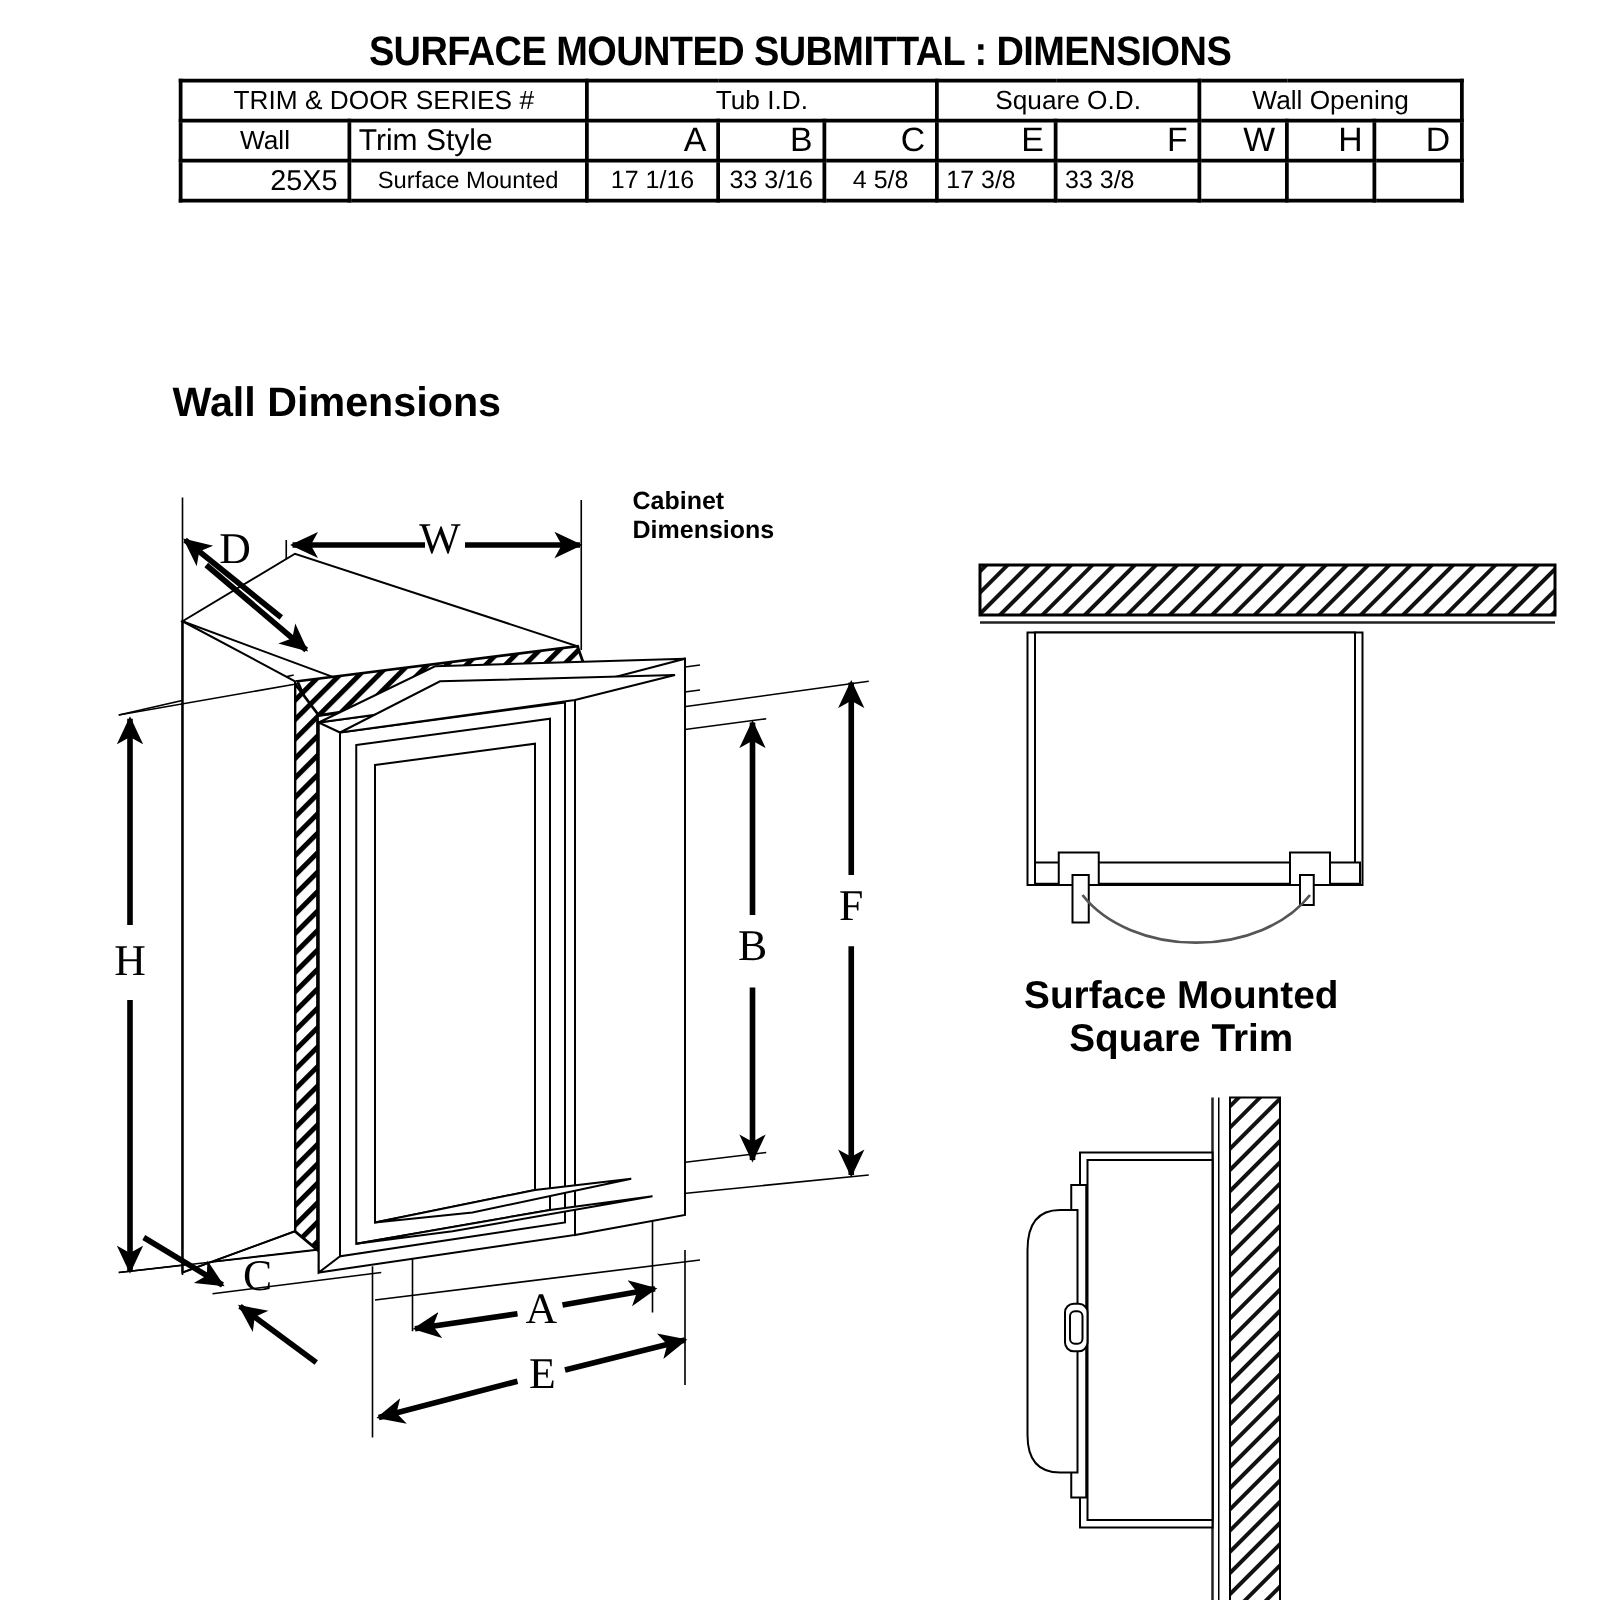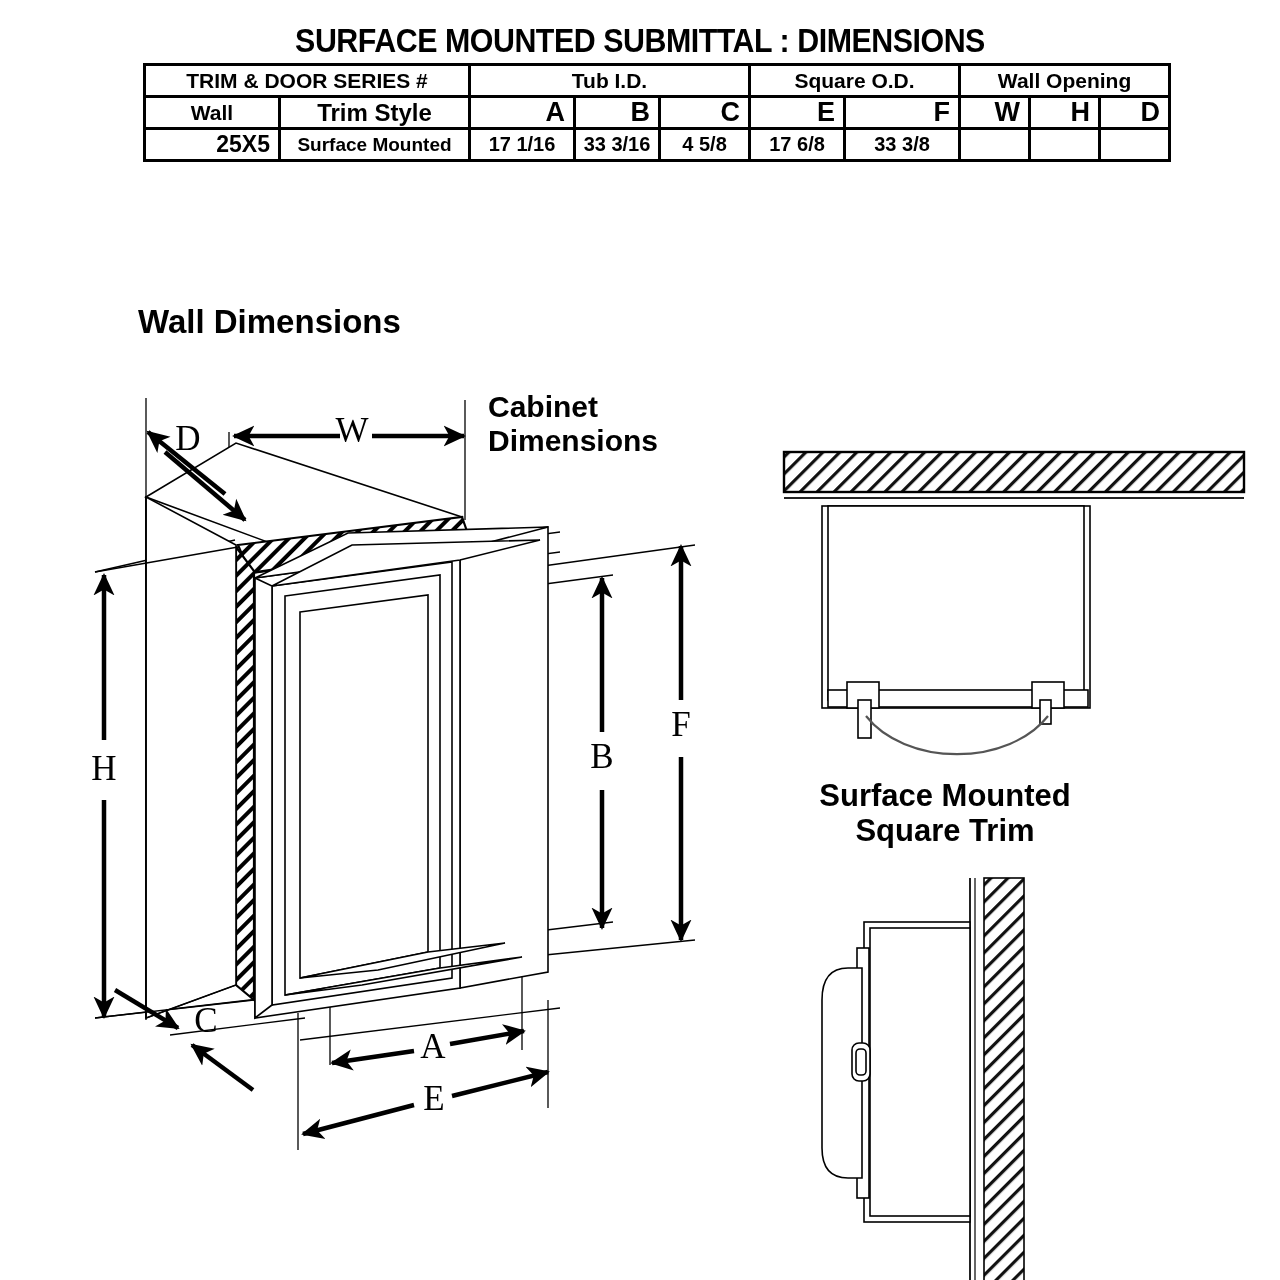--- a/index.html
+++ b/index.html
@@ -32,45 +32,45 @@
   #dim-table {
     position: absolute;
     left: 143px; top: 63px;
     width: 1025px;
     border-collapse: collapse;
     table-layout: fixed;
   }
   #dim-table td, #dim-table th {
     border: 3px solid #000;
     padding: 0 6px;
-    font-weight: bold;
+    font-weight: normal;
     height: 29px;
     line-height: 27px;
     font-size: 21px;
     text-align: center;
     white-space: nowrap;
     overflow: hidden;
   }
   #dim-table .grp { font-size: 21px; }
   #dim-table .sub-letter { font-size: 27px; text-align: right; padding-right: 8px; }
-  #dim-table .right { text-align: center; padding-right: 6px; }
+  #dim-table .right { text-align: left; padding-right: 6px; }
   #dim-table .model-cell { text-align: right; padding-right: 8px; font-size: 23px; }
   #dim-table .style-cell { font-size: 19px; }
   #dim-table .val { font-size: 20px; }
   #dim-table .blank { }
 
   
   .caption {
     position: absolute;
     font-weight: bold;
     white-space: pre-line;
     line-height: 1.14;
   }
   #wall-dim-caption { left: 138px; top: 303px; font-size: 33px; }
-  #cabinet-dim-caption { left: 488px; top: 390px; font-size: 30px; }
+  #cabinet-dim-caption { left: 506px; top: 390px; font-size: 20px; }
   #trim-caption {
     left: 790px; top: 778px; width: 310px;
     font-size: 31px; text-align: center;
   }
 
   
   svg.draw {
     position: absolute;
     left: 0; top: 0;
     width: 1280px; height: 1280px;
@@ -128,21 +128,21 @@
       <th class="sub-letter">D</th>
     </tr>
   </thead>
   <tbody>
     <tr>
       <td class="model-cell">25X5</td>
       <td class="style-cell">Surface Mounted</td>
       <td class="val">17  1/16</td>
       <td class="val">33  3/16</td>
       <td class="val">4 5/8</td>
-      <td class="val right">17 6/8</td>
+      <td class="val right">17 3/8</td>
       <td class="val right">33 3/8</td>
       <td class="val blank"></td>
       <td class="val blank"></td>
       <td class="val blank"></td>
     </tr>
   </tbody>
 </table>
 
 <div class="caption" id="wall-dim-caption">Wall Dimensions</div>
 

